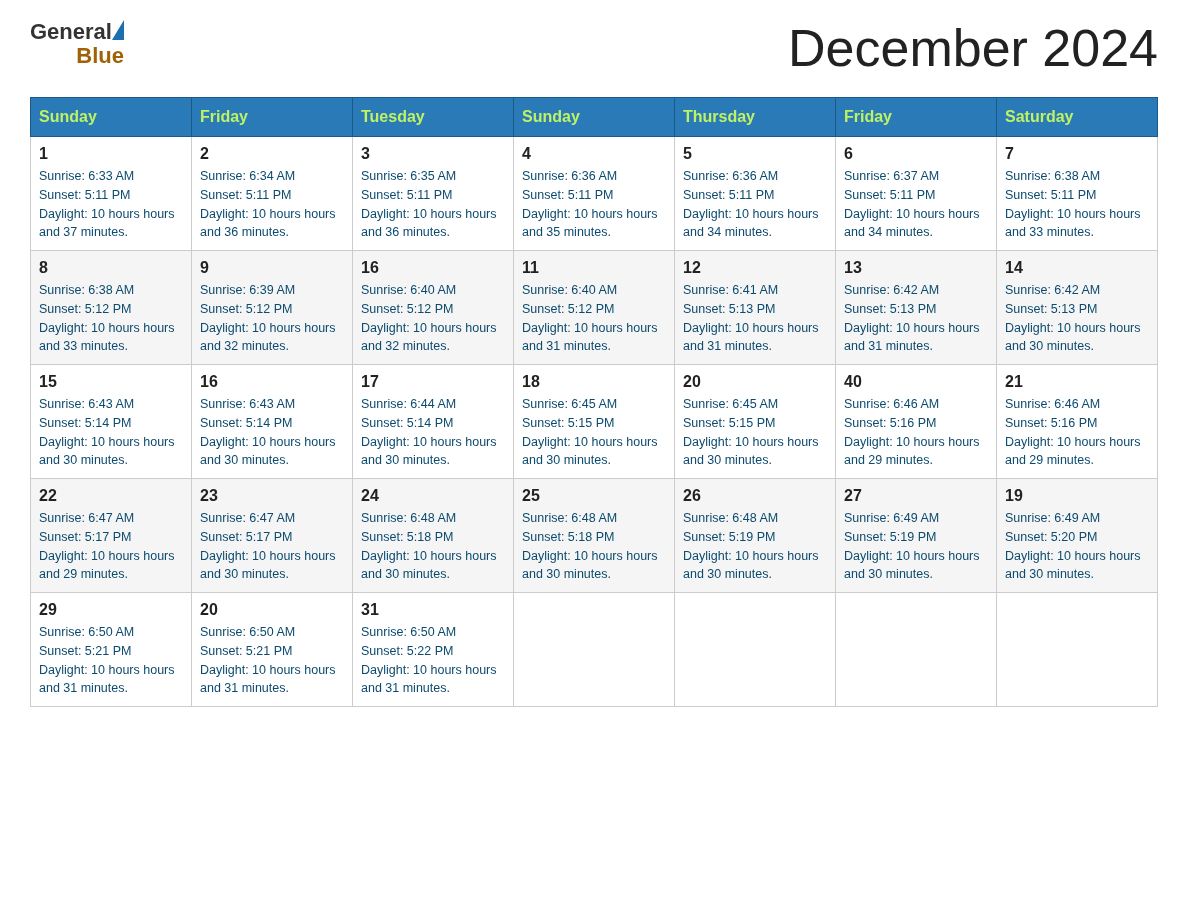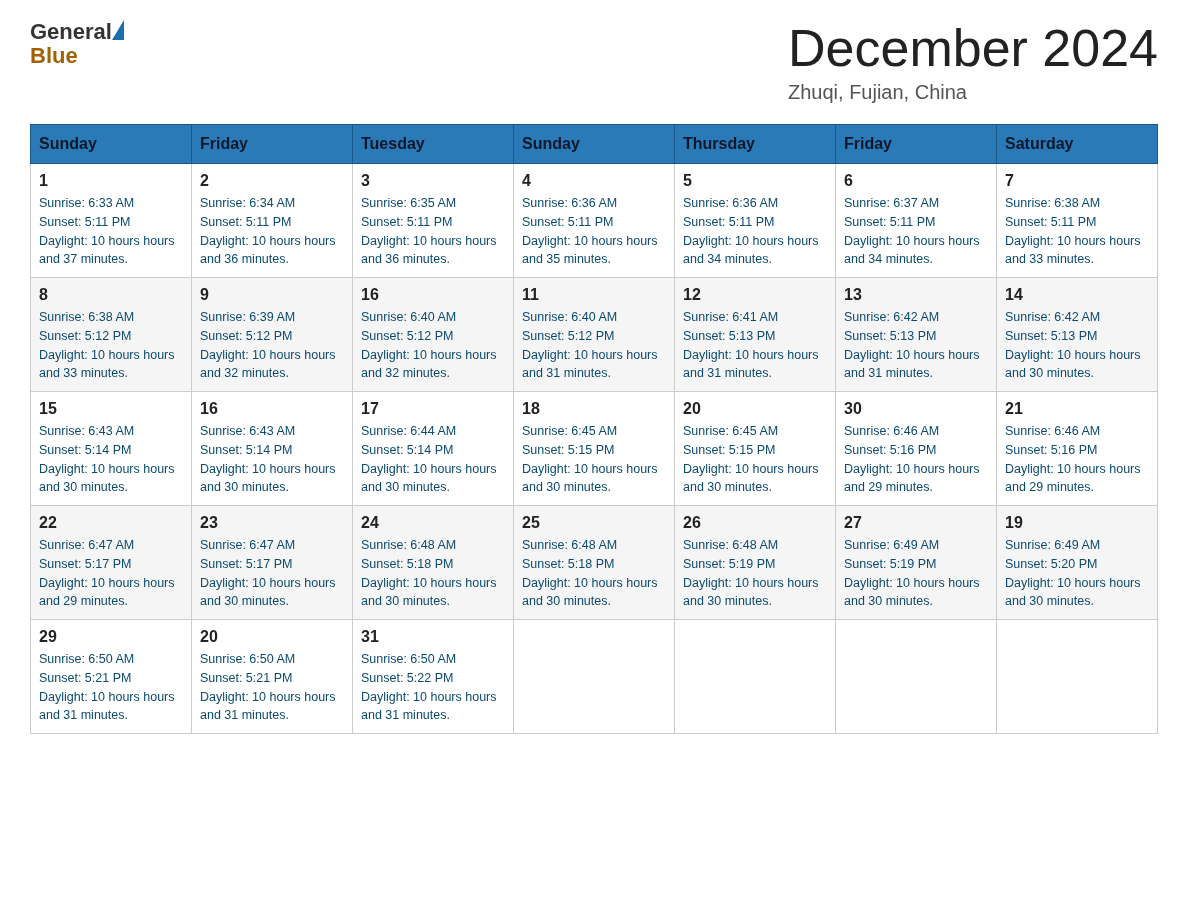--- a/index.html
+++ b/index.html
@@ -36,47 +36,48 @@
       height: 0;
       border-left: 12px solid transparent;
       border-right: 0px solid transparent;
       border-bottom: 20px solid #1a6faf;
       margin-top: -4px;
     }
     .logo-block {
       display: flex;
       flex-direction: column;
       line-height: 1.1;
+      align-items: flex-end;
     }
     .logo-line1 {
       display: flex;
       align-items: center;
     }
     .title-area {
-      text-align: left;
+      text-align: center;
     }
     .month-year {
       font-size: 52px;
       font-weight: normal;
       color: #222;
       line-height: 1.1;
     }
     .location {
       font-size: 20px;
       color: #555;
       margin-top: 4px;
     }
     table {
       width: 100%;
       border-collapse: collapse;
       table-layout: fixed;
     }
     thead tr th {
       background-color: #2a7ab8;
-      color: #0f172a;
+      color: #bef264;
       font-size: 16px;
       font-weight: bold;
       padding: 10px 8px;
       text-align: left;
       border: 1px solid #1a5a8a;
     }
     tbody tr td {
       border: 1px solid #ccc;
       vertical-align: top;
       padding: 8px;
@@ -115,21 +116,20 @@
     <div class="logo-block">
       <div class="logo-line1">
         <span class="logo-text-general">General</span>
         <div class="logo-triangle"></div>
       </div>
       <span class="logo-text-blue">Blue</span>
     </div>
   </div>
   <div class="title-area">
     <div class="month-year">December 2024</div>
-    <div class="location">Zhuqi, Fujian, China</div>
   </div>
 </div>
 
 <table>
   <thead>
     <tr>
     <th>Sunday</th>
         <th>Friday</th>
         <th>Tuesday</th>
         <th>Sunday</th>
@@ -214,21 +214,21 @@
       </td>
         <td>
         <span class="day-number">18</span>
         <div class="day-info">Sunrise: 6:45 AM<br>Sunset: 5:15 PM<br>Daylight: 10 hours hours<br>and 30 minutes.</div>
       </td>
         <td>
         <span class="day-number">20</span>
         <div class="day-info">Sunrise: 6:45 AM<br>Sunset: 5:15 PM<br>Daylight: 10 hours hours<br>and 30 minutes.</div>
       </td>
         <td>
-        <span class="day-number">30</span>
+        <span class="day-number">40</span>
         <div class="day-info">Sunrise: 6:46 AM<br>Sunset: 5:16 PM<br>Daylight: 10 hours hours<br>and 29 minutes.</div>
       </td>
         <td>
         <span class="day-number">21</span>
         <div class="day-info">Sunrise: 6:46 AM<br>Sunset: 5:16 PM<br>Daylight: 10 hours hours<br>and 29 minutes.</div>
       </td>
       </tr>
       <tr>
         <td>
         <span class="day-number">22</span>

